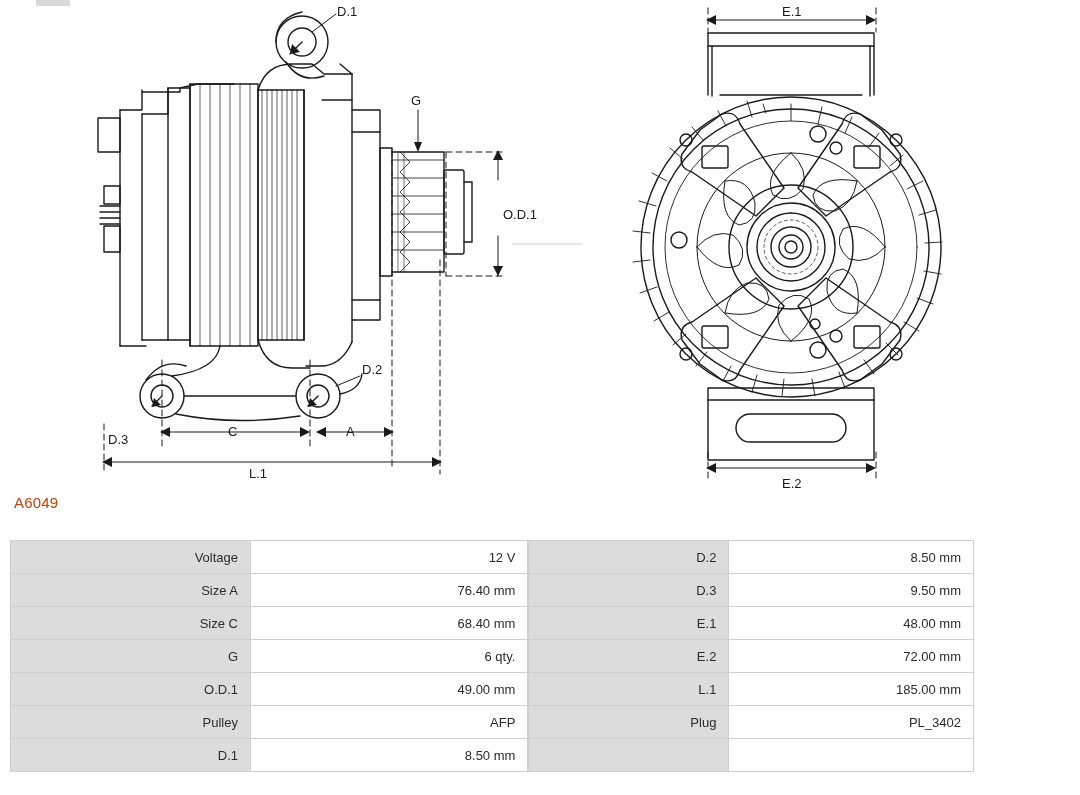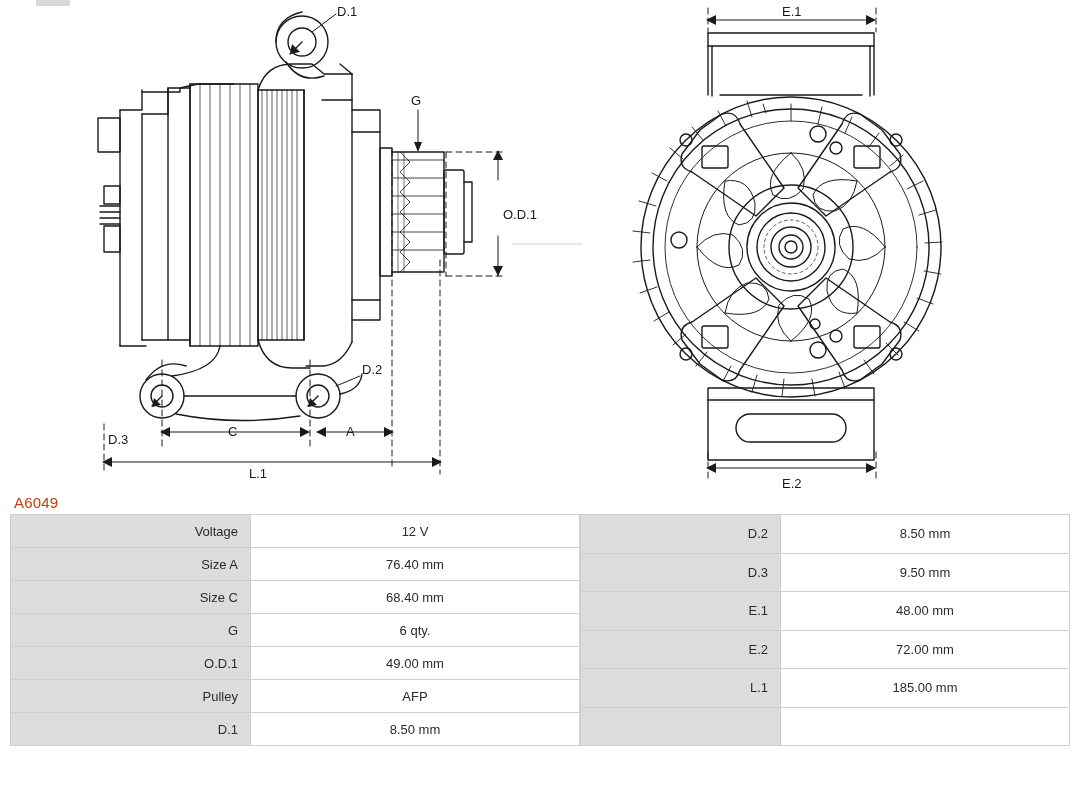--- a/index.html
+++ b/index.html
@@ -31,22 +31,22 @@
     top: 494px;
     font-size: 15px;
     color: #c2410c;
     letter-spacing: 0.2px;
   }
 
   
   #specs {
     position: absolute;
     left: 10px;
-    top: 514px;
-    width: 1060px;
+    top: 540px;
+    width: 964px;
     display: flex;
     gap: 0px;
   }
   table.spec {
     border-collapse: collapse;
     width: 570px;
     table-layout: fixed;
   }
   table.spec.right { width: 490px; }
   table.spec td {
@@ -59,21 +59,21 @@
   }
   td.label {
     background: #dcdcdc;
     text-align: right;
     width: 240px;
     color: #222;
   }
   table.spec.right td.label { width: 200px; }
   td.value {
     background: #ffffff;
-    text-align: center;
+    text-align: right;
   }
   td.empty {
     background: #ffffff;
     border: 1px solid #cfcfcf;
   }
   td.empty.lbl { background: #dcdcdc; border-color:#cfcfcf; }
 
   
   #top-tab {
     position: absolute;
@@ -374,20 +374,24 @@
         </tr>
         <tr>
           <td class="label">E.2</td>
           <td class="value">72.00 mm</td>
         </tr>
         <tr>
           <td class="label">L.1</td>
           <td class="value">185.00 mm</td>
         </tr>
         <tr>
+          <td class="label">Plug</td>
+          <td class="value">PL_3402</td>
+        </tr>
+        <tr>
           <td class="empty lbl"></td>
           <td class="empty"></td>
         </tr>
       </tbody>
     </table>
   </div>
 
 </div>
 
 </body></html>

